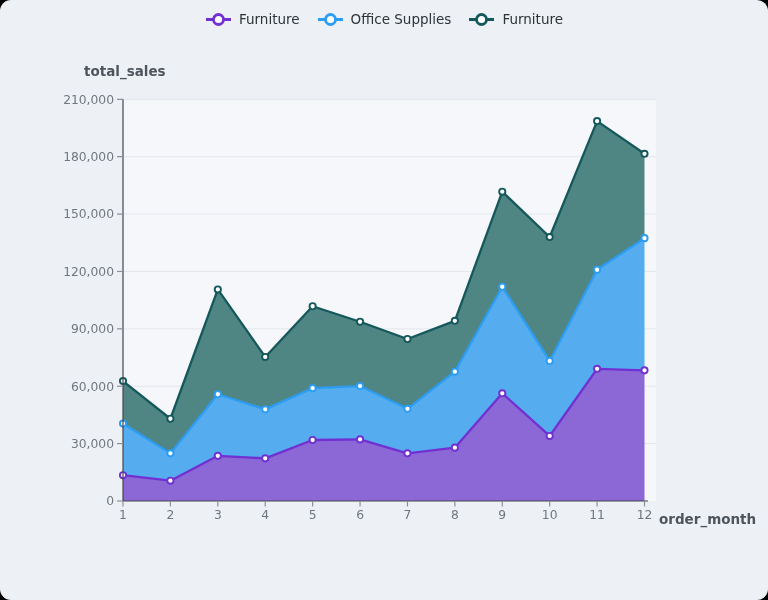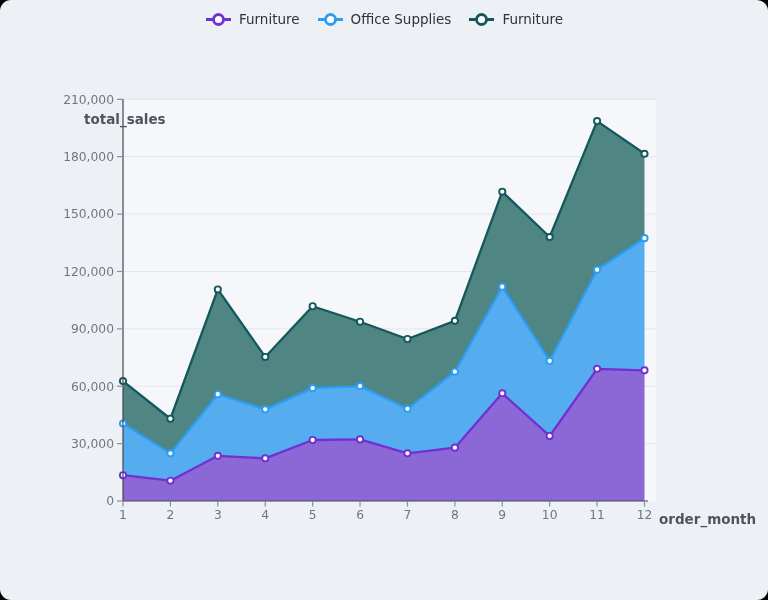--- a/index.html
+++ b/index.html
@@ -9,21 +9,21 @@
     font-family:"DejaVu Sans", sans-serif;
   }
   .legend {
     position:absolute; top:11px; left:0; right:0;
     display:flex; justify-content:center; align-items:center; gap:17px;
     z-index:2;
   }
   .legend-item { display:flex; align-items:center; gap:7px; font-size:13.5px; color:#2e3338; cursor:pointer; }
   .legend-item svg { display:block; }
   .axis-title { position:absolute; font-weight:bold; font-size:13.5px; color:#4e545c; z-index:2; }
-  .axis-title.y { left:84px; top:63px;margin-top:48px; }
+  .axis-title.y { left:84px; top:63px; }
   .axis-title.x { left:659px; top:511px; }
   #chart { position:absolute; left:0; top:0; }
 </style>
 </head>
 <body>
 
 <div class="window">
   <div class="legend" id="legend">
       <span class="legend-item">
         <svg width="27" height="15">

